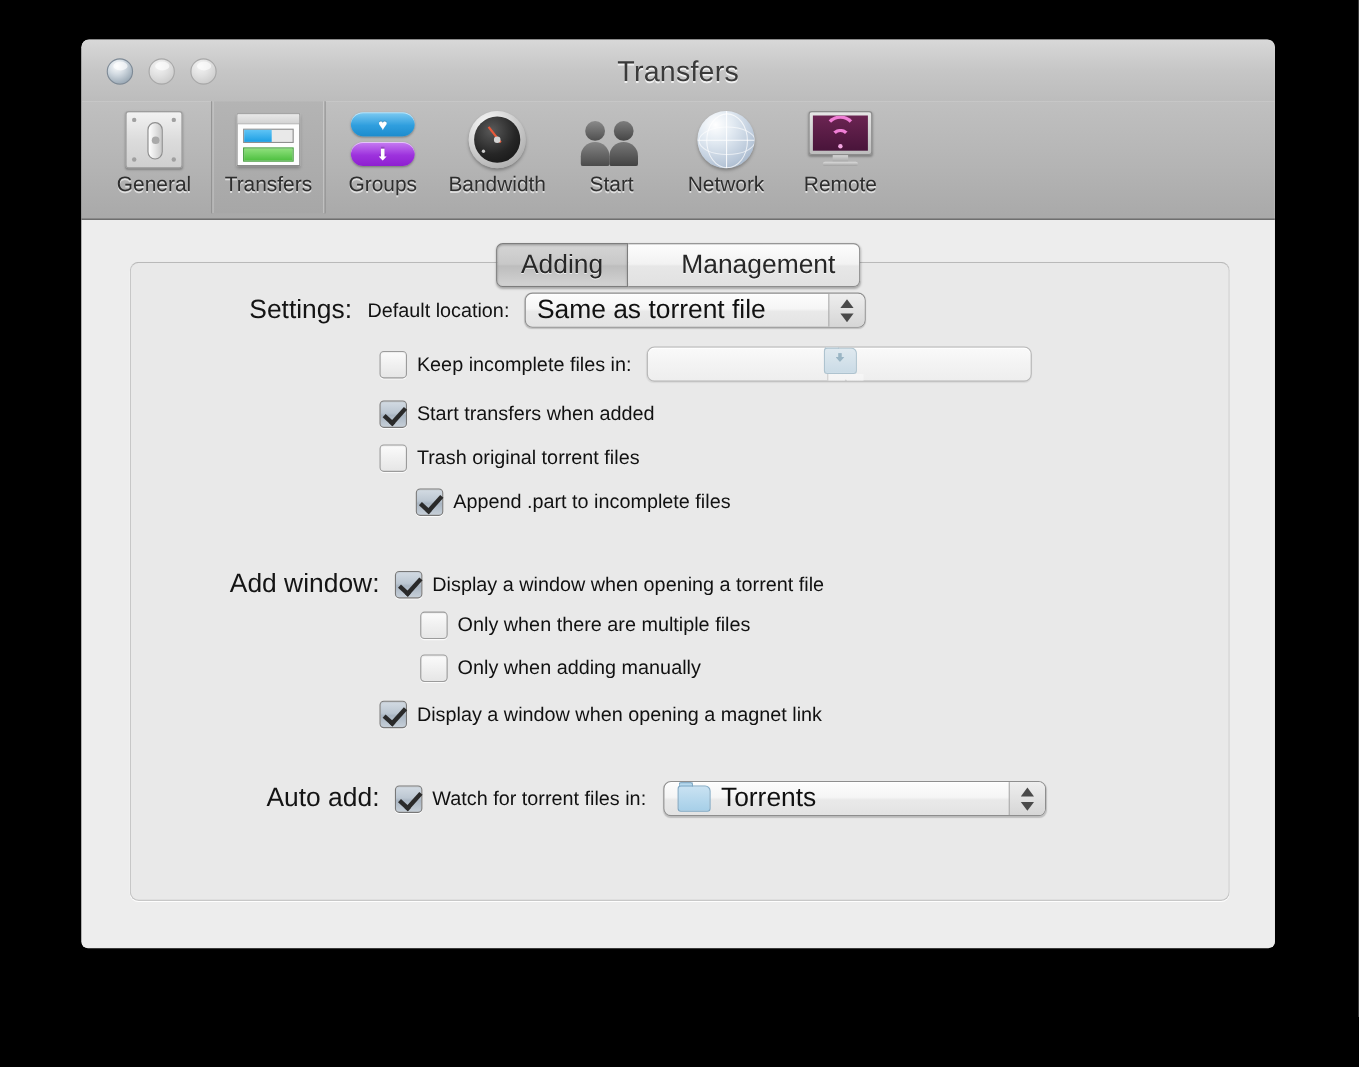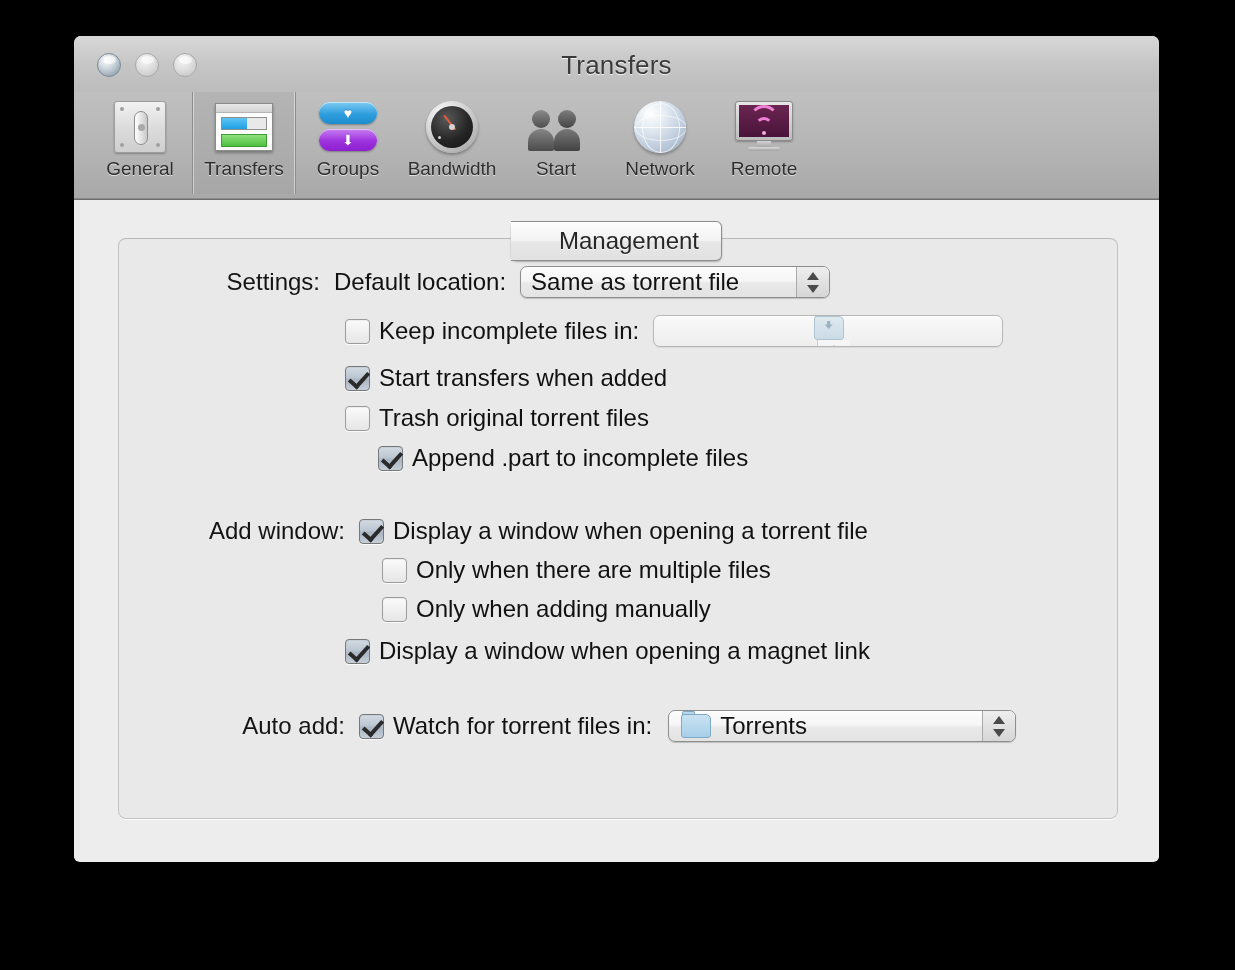--- a/index.html
+++ b/index.html
@@ -188,21 +188,21 @@
     display: flex;
     align-items: center;
     white-space: nowrap;
   }
   .label-right {
     font-size: 24px;
     color: #141414;
     text-align: right;
   }
   .ctl-text {
-    font-size: 24px;
+    font-size: 18px;
     color: #111;
   }
 
   
   .cbox {
     width: 25px;
     height: 25px;
     border-radius: 4px;
     box-sizing: border-box;
     position: relative;
@@ -669,20 +669,23 @@
       </div>
       <div class="tb-label">Remote</div>
     </div>
 
   </div>
 
   <div id="content">
 
     <div id="tabbar">
       <div class="tabs">
+        <div class="tab active">
+          <span>Adding</span>
+        </div>
         <div class="tab">
           <span>Management</span>
         </div>
       </div>
     </div>
 
     <div id="pane"></div>
 
     <div class="row" style="left:146px; top:66px;">
       <span class="label-right" style="width:100px;">Settings:</span>

